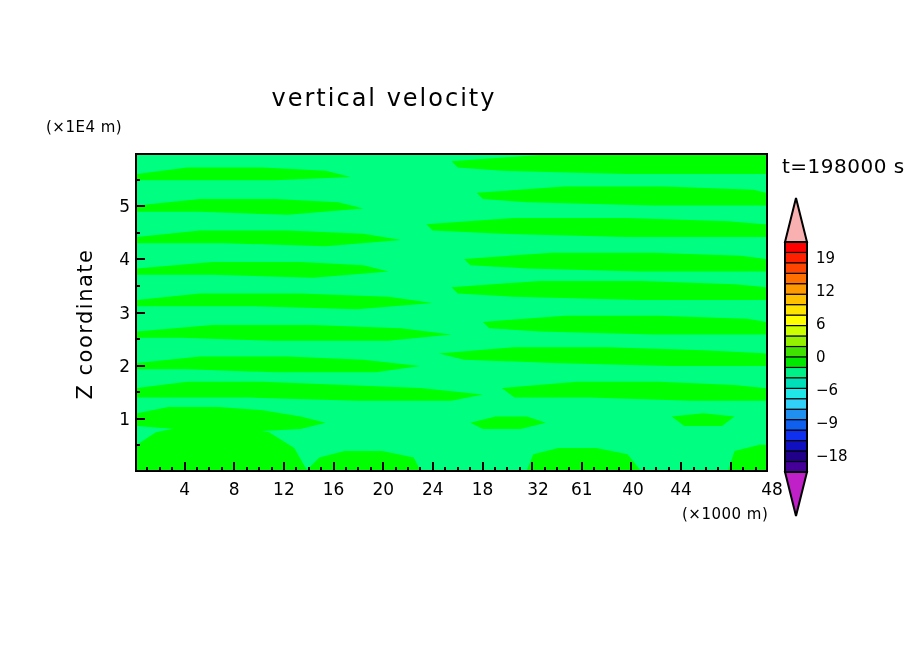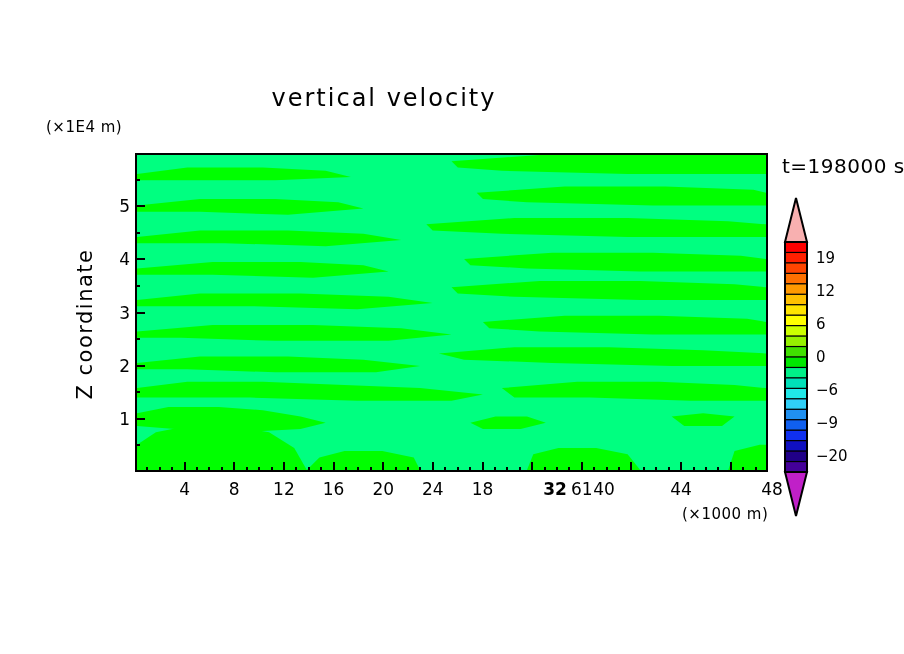--- a/index.html
+++ b/index.html
@@ -250,23 +250,23 @@
       <div class="tick-x" style="left: 729.765px; top: 462px; height: 10px;"></div>
       <div class="tick-x" style="left: 742.176px; top: 467px; height: 5px;"></div>
       <div class="tick-x" style="left: 754.588px; top: 467px; height: 5px;"></div>
       <div class="xticklabel" style="left: 184.647px;">4</div>
       <div class="xticklabel" style="left: 234.294px;">8</div>
       <div class="xticklabel" style="left: 283.941px;">12</div>
       <div class="xticklabel" style="left: 333.588px;">16</div>
       <div class="xticklabel" style="left: 383.235px; text-align: right;">20</div>
       <div class="xticklabel" style="left: 432.882px;">24</div>
       <div class="xticklabel" style="left: 482.529px;">18</div>
-      <div class="xticklabel" style="left: 555px; font-weight: bold;">32</div>
+      <div class="xticklabel" style="left: 538px;">32</div>
       <div class="xticklabel" style="left: 581.824px;">61</div>
-      <div class="xticklabel" style="left: 604px;">40</div>
+      <div class="xticklabel" style="left: 633px;">40</div>
       <div class="xticklabel" style="left: 681.118px;">44</div>
       <div class="xticklabel" style="left: 772px;">48</div>
       <div class="tick-y" style="top: 444.417px; left: 135px; width: 5px;"></div>
       <div class="tick-y" style="top: 417.833px; left: 135px; width: 10px;"></div>
       <div class="tick-y" style="top: 391.25px; left: 135px; width: 5px;"></div>
       <div class="tick-y" style="top: 364.667px; left: 135px; width: 10px;"></div>
       <div class="tick-y" style="top: 338.083px; left: 135px; width: 5px;"></div>
       <div class="tick-y" style="top: 311.5px; left: 135px; width: 10px;"></div>
       <div class="tick-y" style="top: 284.917px; left: 135px; width: 5px;"></div>
       <div class="tick-y" style="top: 258.333px; left: 135px; width: 10px;"></div>
@@ -314,16 +314,16 @@
       <rect id="cbar-outline" x="2" y="46" width="22" height="230" fill="none" stroke="#000000" stroke-width="2"></rect>
     </svg>
   </div>
   <div id="cbar-labels">
       <div class="cbar-label" style="top: 258.429px;">19</div>
       <div class="cbar-label" style="top: 291.286px;">12</div>
       <div class="cbar-label" style="top: 324.143px;">6</div>
       <div class="cbar-label" style="top: 357px;">0</div>
       <div class="cbar-label" style="top: 389.857px;">−6</div>
       <div class="cbar-label" style="top: 422.714px;">−9</div>
-      <div class="cbar-label" style="top: 455.571px;">−20</div>
+      <div class="cbar-label" style="top: 455.571px;">−18</div>
     </div>
 
 </div>
 
 </body></html>

